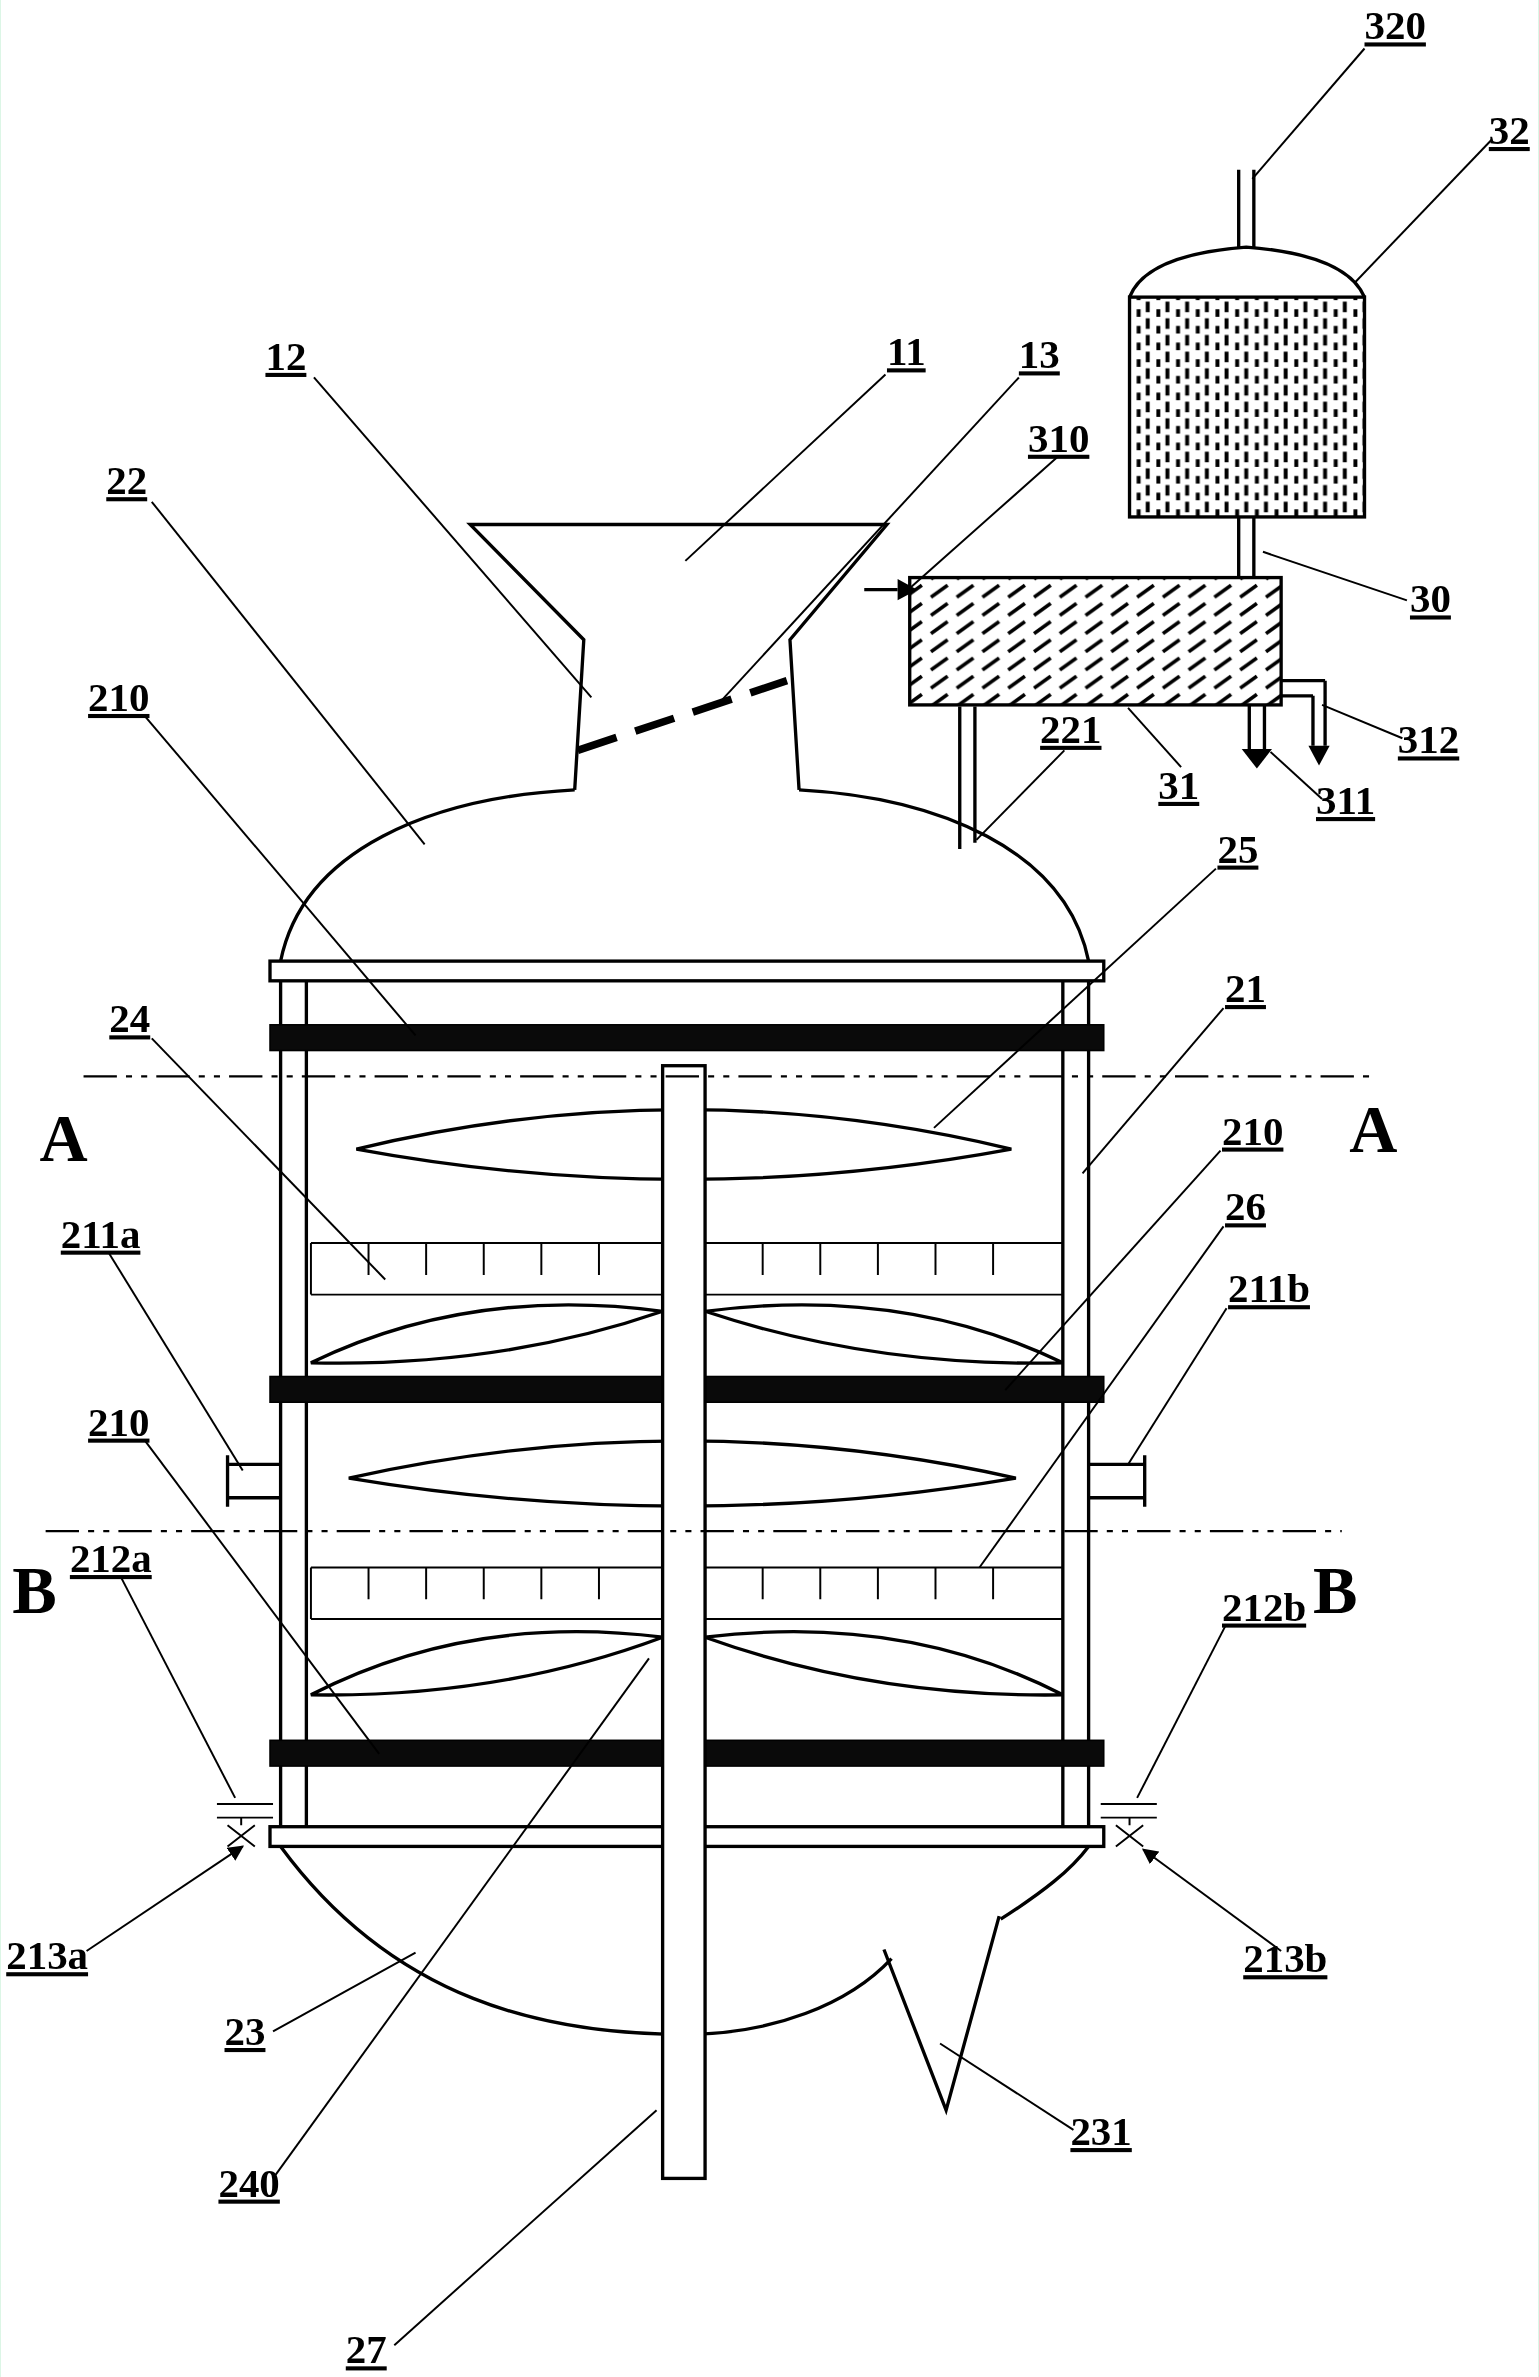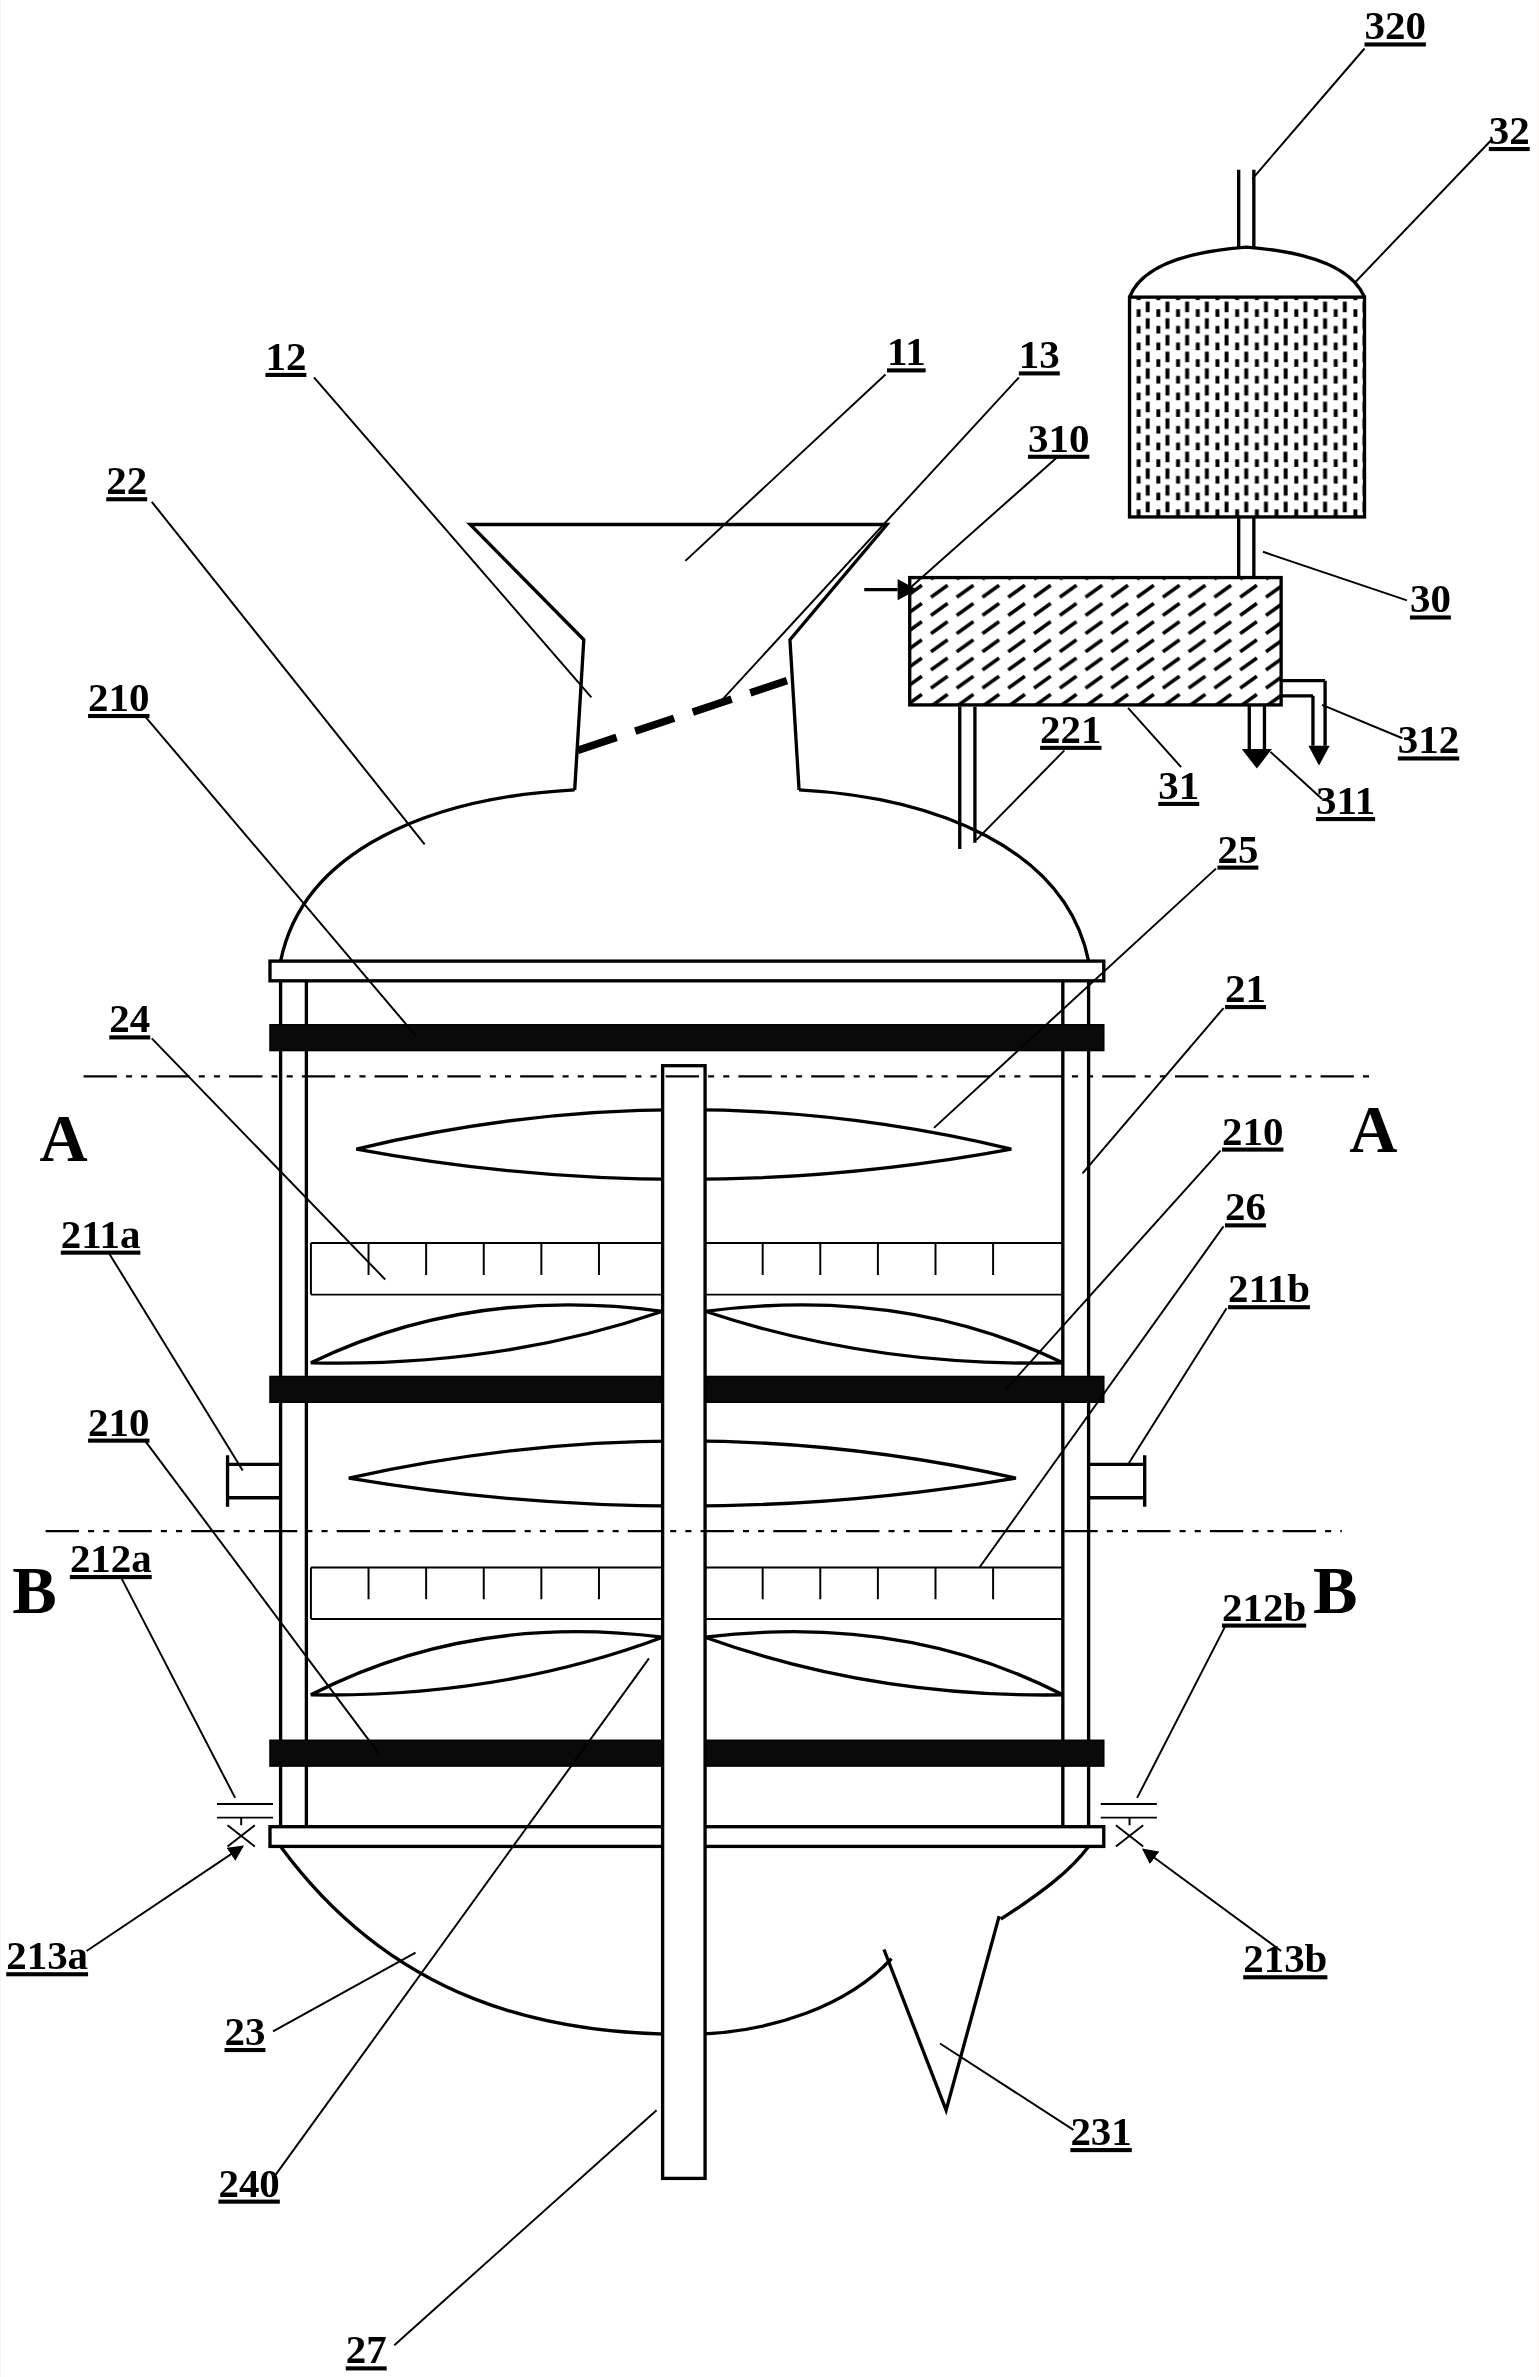--- a/index.html
+++ b/index.html
@@ -1,16 +1,16 @@
 <!DOCTYPE html>
 <html style="font-size:14px"><head>
 <meta charset="utf-8">
 <style>
   html,body { margin:0; padding:0; background:#ffffff; }
-  .stage { width:1539px; height:2377px; background:#fdba74; position:relative; }
+  .stage { width:1539px; height:2377px; background:#22c55e; position:relative; }
   svg { display:block; width:1539px; height:2377px; }
   .lbl {
     font-family:"Liberation Serif", serif;
     font-weight:bold;
     font-size:27px;
     fill:#000;
     text-decoration:underline;
   }
   .big {
     font-family:"Liberation Serif", serif;

